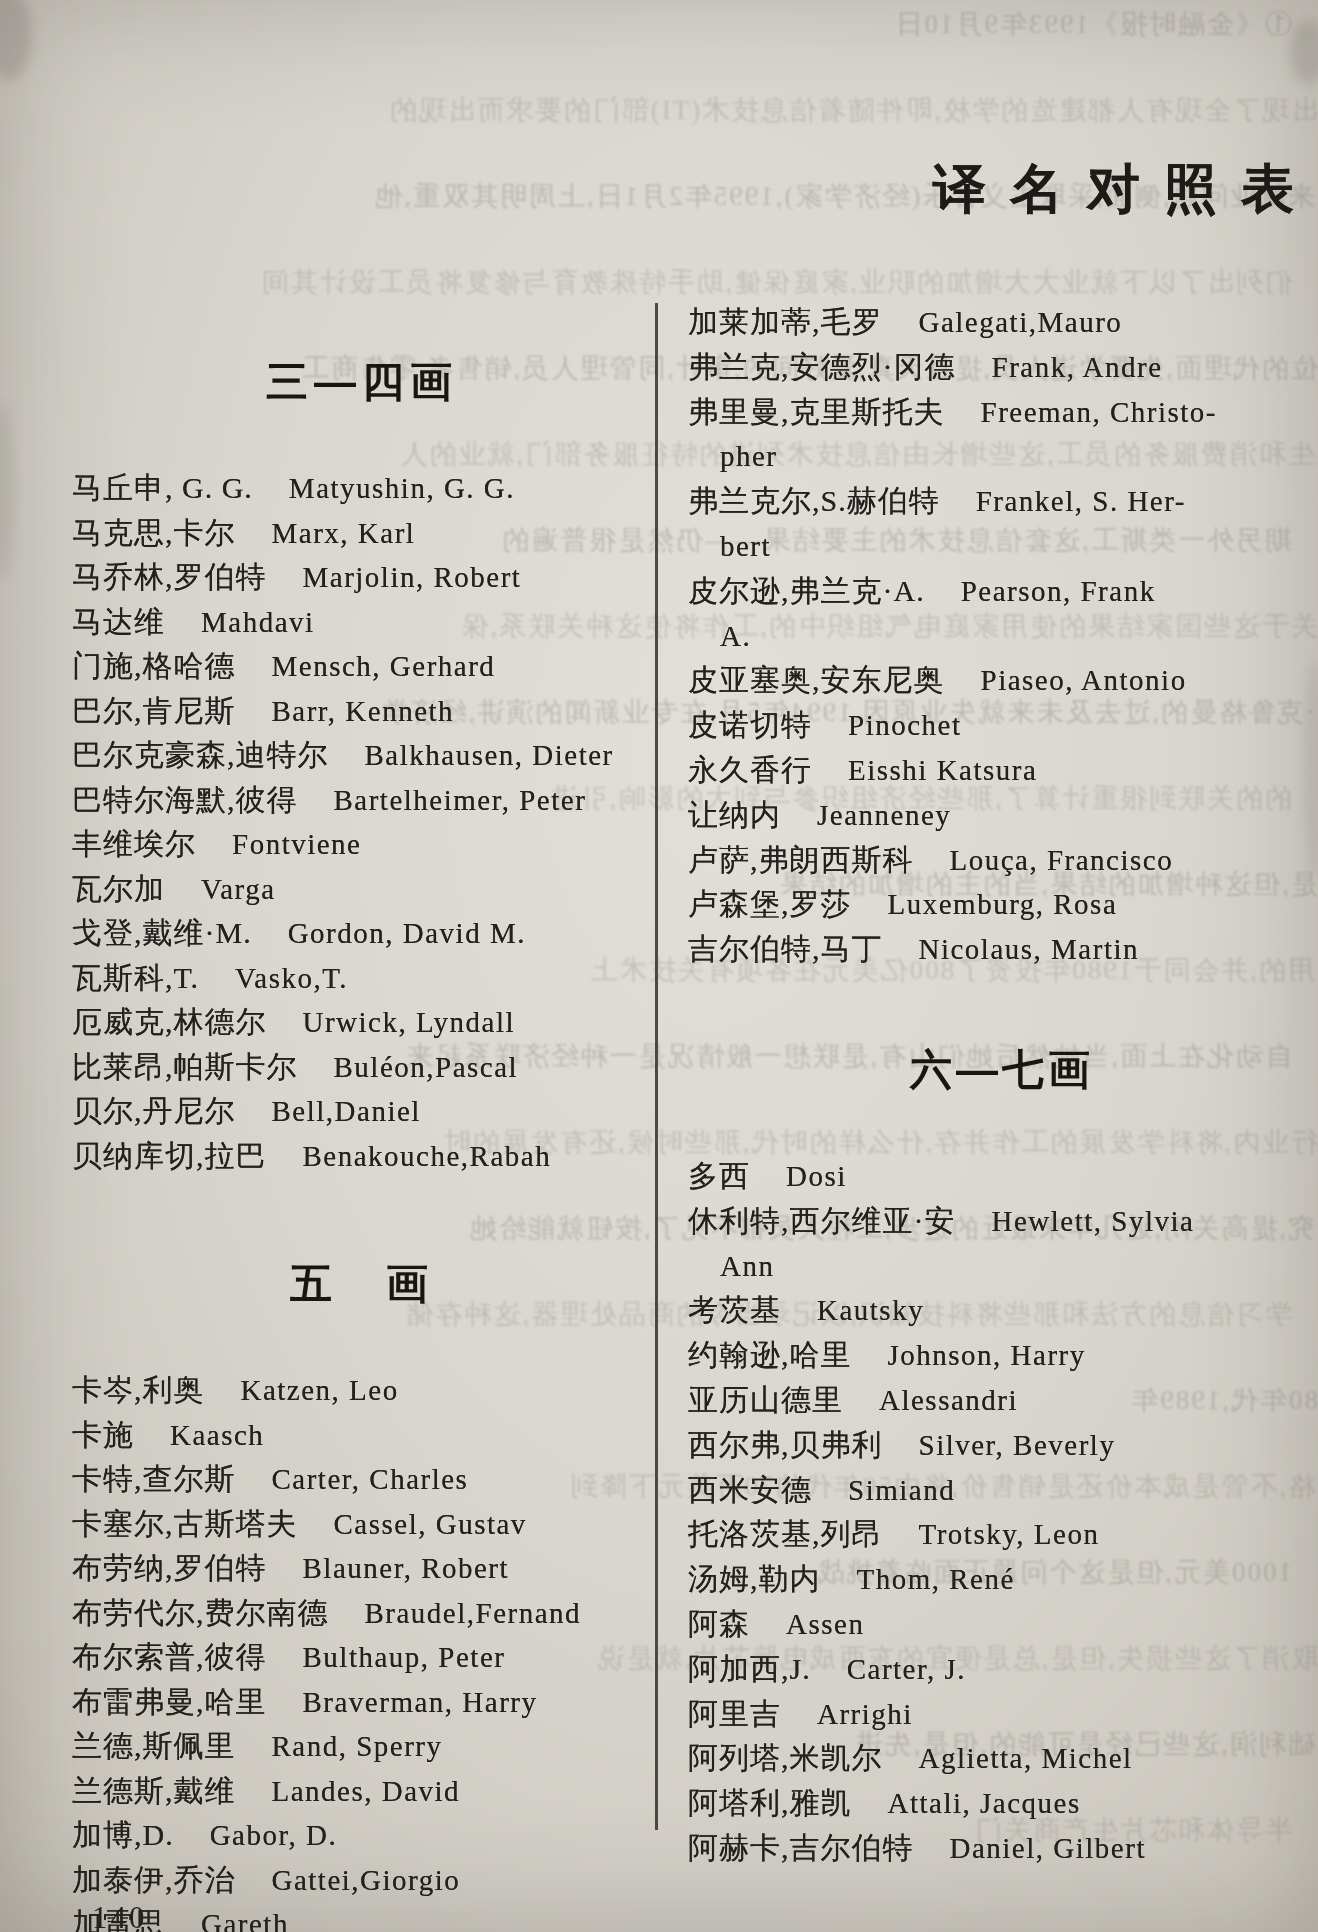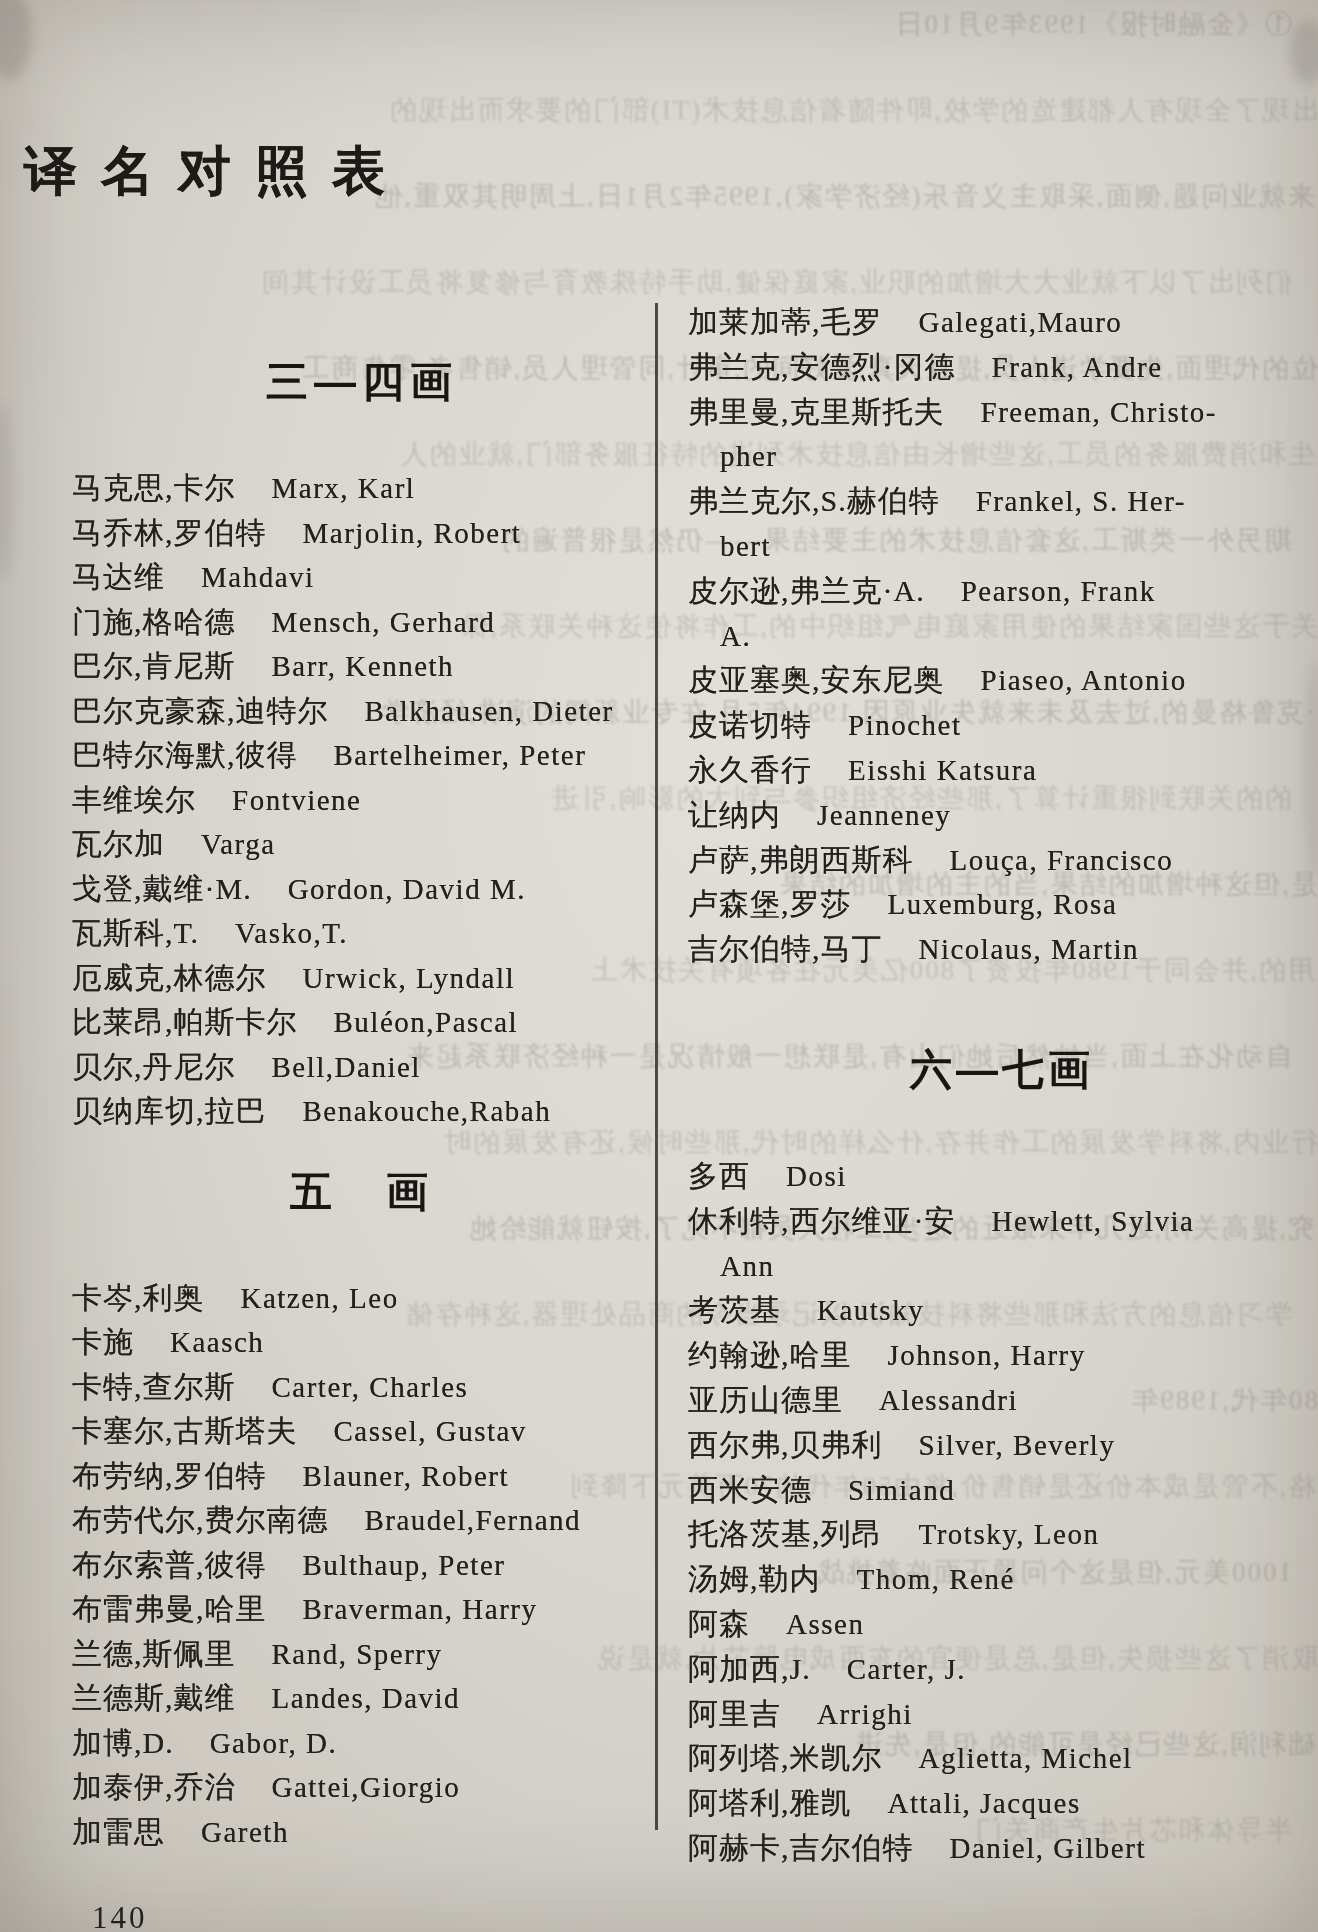--- a/index.html
+++ b/index.html
@@ -24,38 +24,38 @@
     font-size:27px;
     letter-spacing:2px;
     white-space:nowrap;
     width:1278px;
   }
   .bt-line:nth-child(odd){opacity:.32;}
   .smudge{position:absolute;background:#4a463f;filter:blur(6px);border-radius:50%;z-index:1;}
   
   .content{position:absolute;inset:0;z-index:2;}
   .title{
-    position:absolute;top:136px;left:0;width:100%;
-    margin:0;text-align:left;
+    position:absolute;top:154px;left:0;width:100%;
+    margin:0;text-align:right;
     font-size:53px;font-weight:600;
     letter-spacing:24px;text-indent:24px;
     color:#1d1b18;
     text-shadow:0 0 .6px rgba(30,28,25,.85);
   }
   .col{position:absolute;top:0;}
   .col-left{left:72px;width:580px;}
   .col-right{left:688px;width:628px;}
   .sec-h{
     margin:0;text-align:center;
     font-family:"Liberation Sans","DejaVu Sans",sans-serif;
     font-weight:700;font-size:42px;line-height:52px;
     letter-spacing:6px;color:#181613;
   }
   .sec-h1{margin-top:356px;}
-  .sec-h2{margin-top:32px;}
+  .sec-h2{margin-top:80px;}
   .sec-h3{margin-top:72px;letter-spacing:4px;}
   .entries{margin-top:58px;}
   .entry{
     line-height:43.5px;white-space:nowrap;
     font-size:30px;
     text-shadow:0 0 .5px rgba(35,33,30,.8);
   }
   .col-right .entry{line-height:44.8px;}
   .entry .cn{letter-spacing:1px;}
   .entry .en{margin-left:36px;font-size:29px;letter-spacing:1.5px;}
@@ -104,20 +104,21 @@
   <div class="smudge" style="left:-10px;top:400px;width:24px;height:180px;opacity:.10;"></div>
   <div class="smudge" style="left:1304px;top:660px;width:22px;height:220px;opacity:.10;"></div>
 
   <div class="content">
 
     <h1 class="title">译名对照表</h1>
 
     <div class="col col-left">
       <h2 class="sec-h sec-h1">三—四画</h2>
       <div class="entries">
+          <div class="entry"><span class="cn">马丘申, G. G.</span><span class="en">Matyushin, G. G.</span></div>
           <div class="entry"><span class="cn">马克思,卡尔</span><span class="en">Marx, Karl</span></div>
           <div class="entry"><span class="cn">马乔林,罗伯特</span><span class="en">Marjolin, Robert</span></div>
           <div class="entry"><span class="cn">马达维</span><span class="en">Mahdavi</span></div>
           <div class="entry"><span class="cn">门施,格哈德</span><span class="en">Mensch, Gerhard</span></div>
           <div class="entry"><span class="cn">巴尔,肯尼斯</span><span class="en">Barr, Kenneth</span></div>
           <div class="entry"><span class="cn">巴尔克豪森,迪特尔</span><span class="en">Balkhausen, Dieter</span></div>
           <div class="entry"><span class="cn">巴特尔海默,彼得</span><span class="en">Bartelheimer, Peter</span></div>
           <div class="entry"><span class="cn">丰维埃尔</span><span class="en">Fontviene</span></div>
           <div class="entry"><span class="cn">瓦尔加</span><span class="en">Varga</span></div>
           <div class="entry"><span class="cn">戈登,戴维·M.</span><span class="en">Gordon, David M.</span></div>

